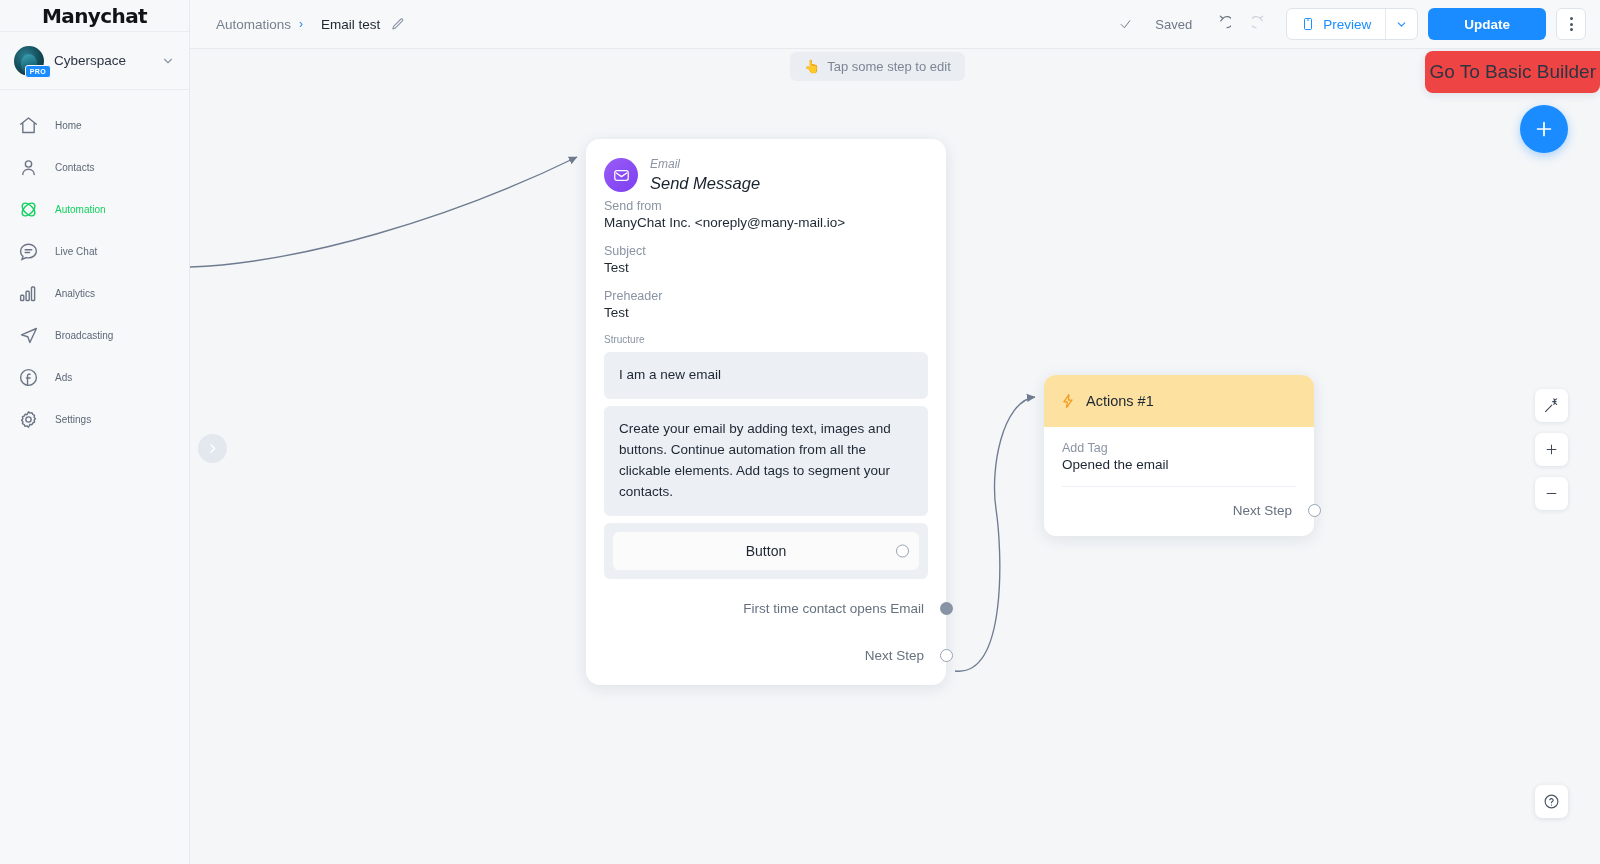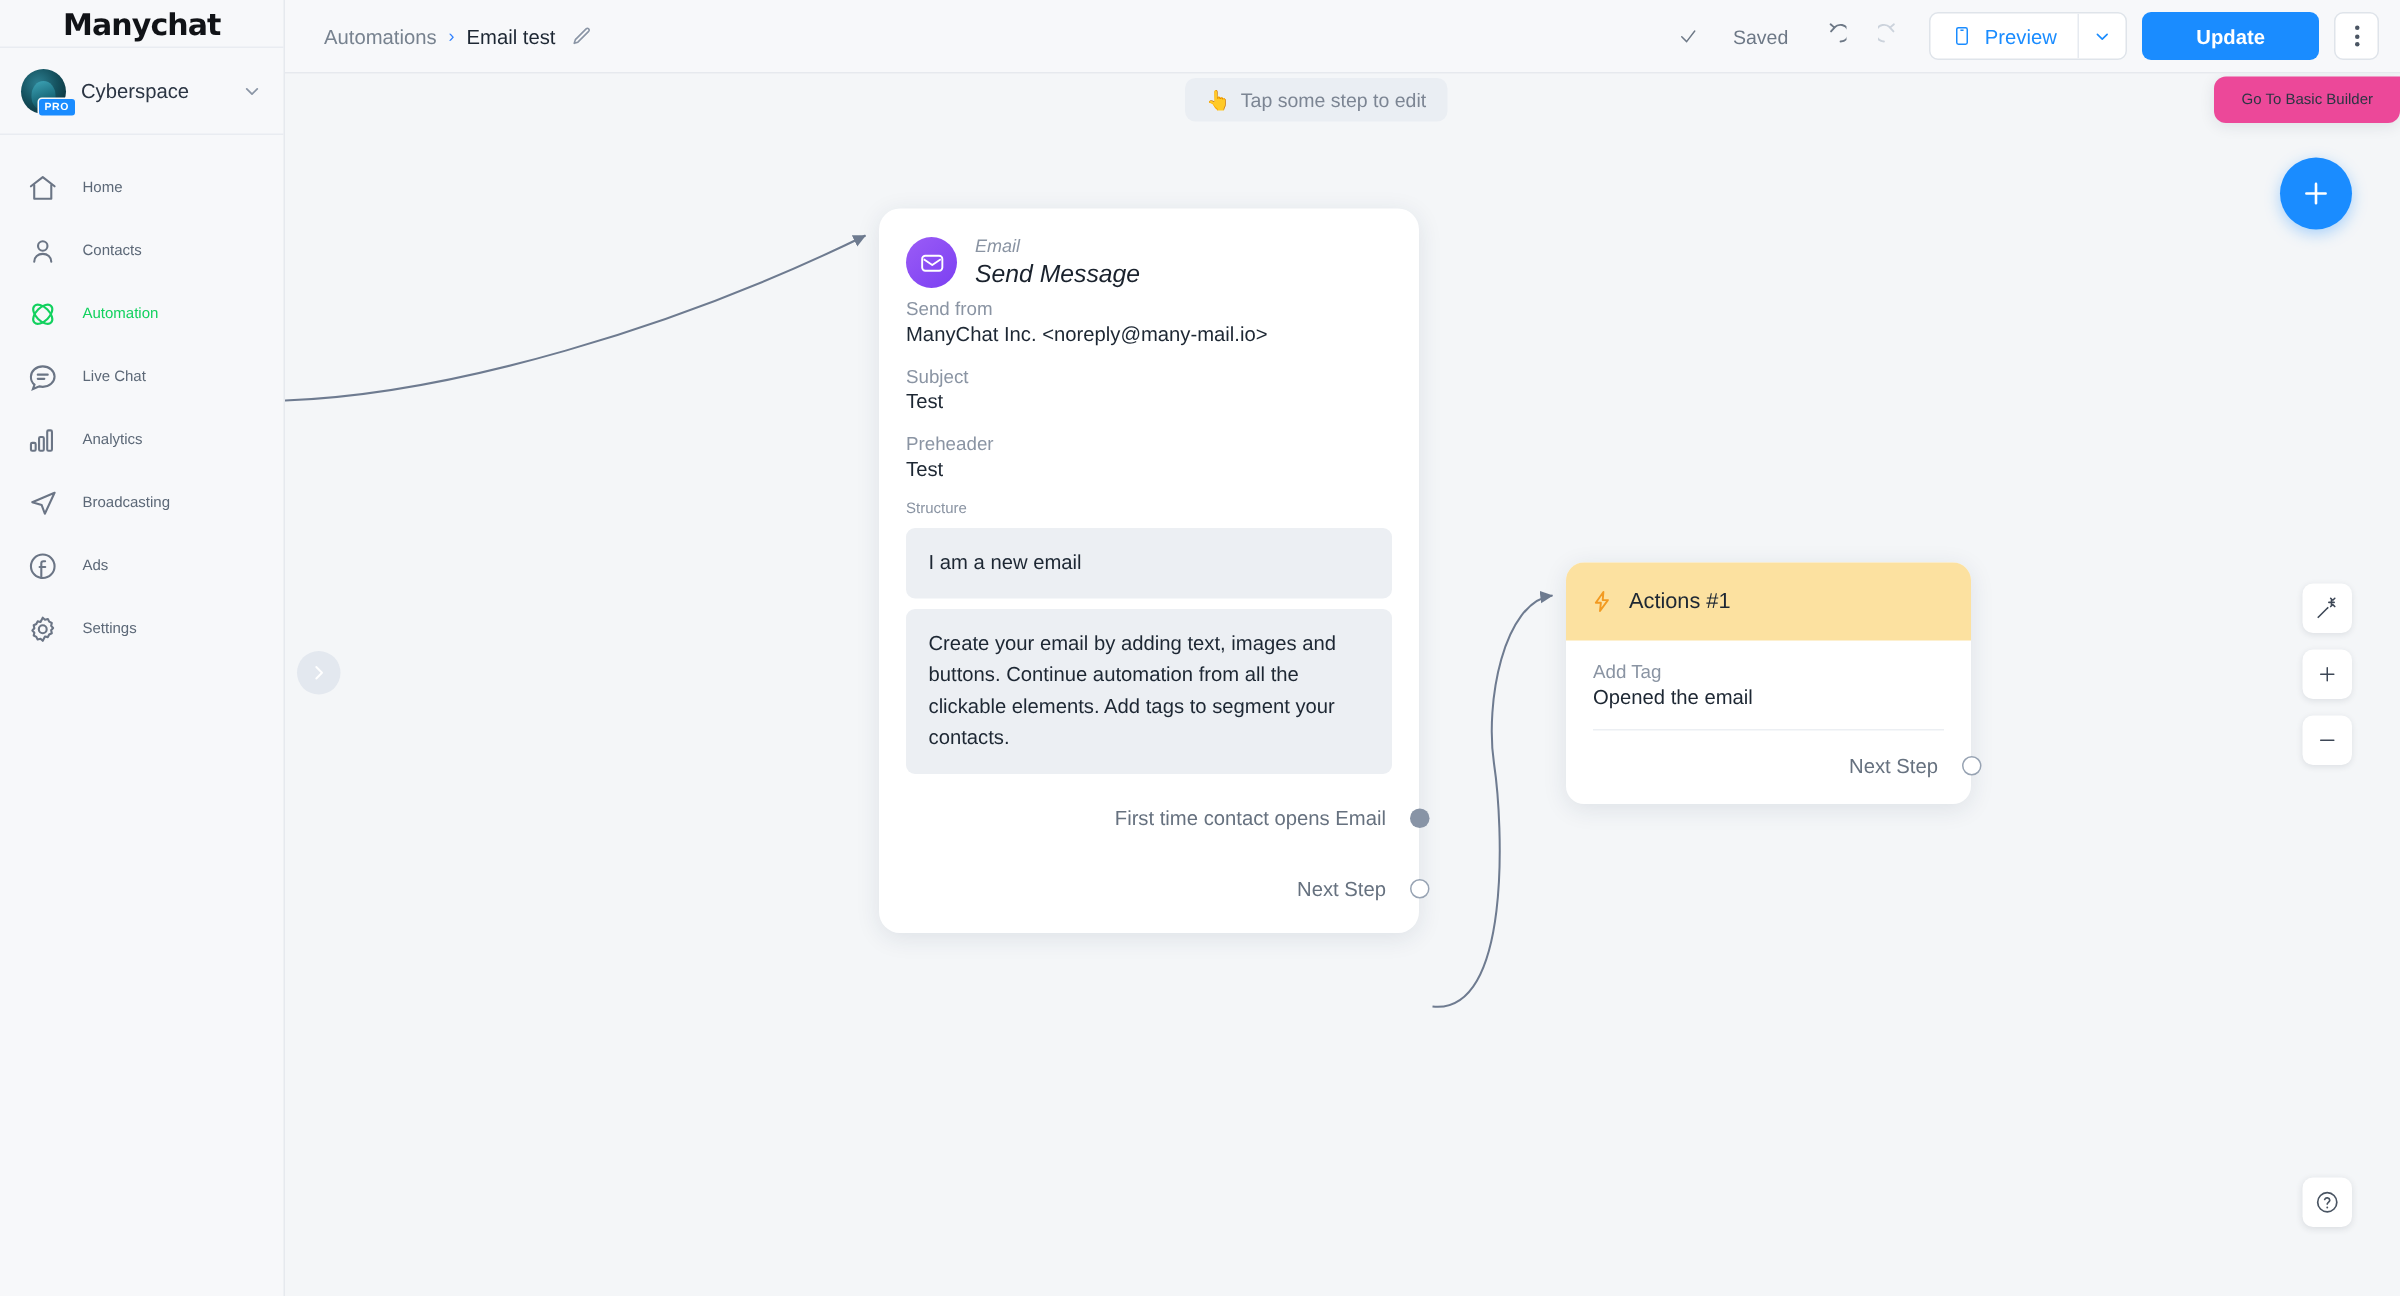--- a/index.html
+++ b/index.html
@@ -80,21 +80,21 @@
 
   
   #header {
     position: absolute; left: 190px; top: 0; right: 0; height: 49px;
     background: #f7f8fa; border-bottom: 1px solid #e6e9ee;
     display: flex; align-items: center; padding: 0 14px 0 26px; z-index: 20;
   }
   #breadcrumb { display: flex; align-items: center; gap: 8px; font-size: 13.5px; }
   .bc-link { color: #77828f; cursor: pointer; }
   .bc-sep { color: #2f80ff; font-size: 12px; }
-  .bc-current { color: #1d2733; font-weight: 500; }
+  .bc-current { color: #1d2733; font-weight: 500; margin-left: 10px; }
   .bc-edit { color: #8a95a5; cursor: pointer; display: flex; margin-left: 2px; }
 
   #header-right { margin-left: auto; display: flex; align-items: center; gap: 10px; }
   #saved-label {
     display: flex; align-items: center; gap: 23px;
     font-size: 13px; color: #6d7886; margin-right: 4px;
   }
   .hist-btn {
     width: 30px; height: 30px; display: flex; align-items: center; justify-content: center;
     cursor: pointer; color: #6d7886;
@@ -135,23 +135,23 @@
   #hint-pill {
     position: absolute; left: 600px; top: 3px;
     background: #eaeef3; color: #7c8593; font-size: 13px;
     padding: 7px 14px; border-radius: 7px;
     display: flex; align-items: center; gap: 7px;
   }
   .hint-emoji { font-size: 13px; }
 
   #basic-builder-panel {
     position: absolute; right: 0; top: 2px;
-    background: #ec4899; border-radius: 8px 0 8px 8px;
+    background: #ef4444; border-radius: 8px 0 8px 8px;
     box-shadow: 0 2px 10px rgba(25,35,60,.10);
-    padding: 10px 18px; font-size: 10px; color: #2b3543; cursor: pointer;
+    padding: 10px 4px; font-size: 19px; color: #2b3543; cursor: pointer;
     white-space: nowrap;
   }
   #fab {
     position: absolute; right: 32px; top: 56px; width: 48px; height: 48px;
     border-radius: 50%; background: #1a8cff; color: #fff;
     display: flex; align-items: center; justify-content: center;
     cursor: pointer; box-shadow: 0 3px 10px rgba(26,140,255,.35);
   }
 
   
@@ -481,20 +481,26 @@
     <div class="fld">
       <div class="fld-label">Preheader</div>
       <div class="fld-value">Test</div>
     </div>
 
     <div id="structure-label">Structure</div>
 
     <div class="struct-block">I am a new email</div>
     <div class="struct-block">Create your email by adding text, images and buttons. Continue automation from all the clickable elements. Add tags to segment your contacts.</div>
 
+    <div class="struct-btn-wrap">
+      <div class="struct-btn">
+        <span>Button</span>
+        <span class="conn-open"></span>
+      </div>
+    </div>
 
     <div class="row-port" id="opens-row">
       <span>First time contact opens Email</span>
       <span class="port-filled"></span>
     </div>
 
     <div class="row-port" id="nextstep-row-email">
       <span>Next Step</span>
       <span class="port-open"></span>
     </div>

